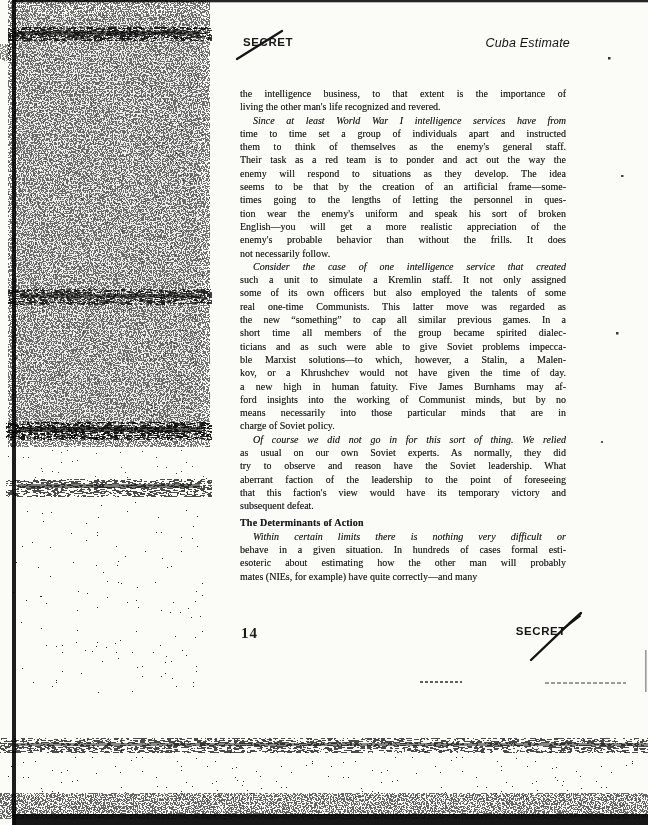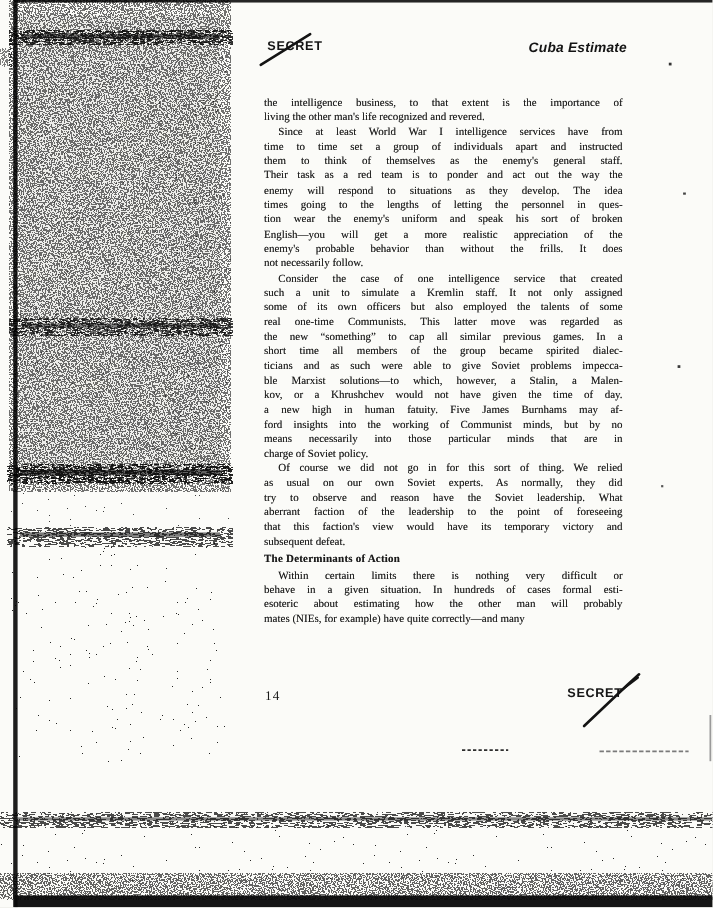--- a/index.html
+++ b/index.html
@@ -17,42 +17,42 @@
   .header{
     position:absolute;top:36px;left:243px;right:78px;z-index:2;
     display:flex;justify-content:space-between;align-items:flex-start;
   }
   .secret-mark{
     font-family:"Liberation Sans", sans-serif;
     font-weight:bold;font-size:11.5px;letter-spacing:0.6px;color:#161616;
   }
   .pub-title{
     font-family:"Liberation Sans", sans-serif;
-    font-weight:bold;font-style:italic;font-size:12.5px;color:#141414;
+    font-weight:normal;font-style:italic;font-size:12.5px;color:#141414;
     letter-spacing:0.2px;
     margin-left:32px;
   }
   .body-text{
     position:absolute;top:87px;left:240px;width:326px;z-index:2;
     font-size:10px;line-height:13.3px;
     text-shadow:0 0 0.4px rgba(20,20,20,0.55);
   }
   .para{margin:0;}
   .line{text-align:justify;text-align-last:justify;white-space:normal;}
   .line.last{text-align-last:left;}
-  .line.indent{text-indent:13px;}
+  .line.indent{text-indent:13px;font-style:italic;}
   .heading{
     font-weight:bold;
     margin:3px 0 1px 0;letter-spacing:0.2px;
   }
   .footer{
     position:absolute;top:625px;left:241px;right:82px;z-index:2;
     display:flex;justify-content:space-between;align-items:flex-start;
   }
-  .page-num{font-size:12px;color:#1b1b1b;letter-spacing:1px;}
+  .page-num{font-size:15px;color:#1b1b1b;letter-spacing:1px;font-weight:bold;}
 </style>
 </head>
 <body>
 
 <div class="page">
 
   <div class="header">
     <span class="secret-mark">SECRET</span>
     <span class="pub-title">Cuba Estimate</span>
   </div>
@@ -61,20 +61,21 @@
       <div class="para">
         <div class="line">the intelligence business, to that extent is the importance of</div>
         <div class="line last">living the other man's life recognized and revered.</div>
       </div>
       <div class="para">
         <div class="line indent">Since at least World War I intelligence services have from</div>
         <div class="line">time to time set a group of individuals apart and instructed</div>
         <div class="line">them to think of themselves as the enemy's general staff.</div>
         <div class="line">Their task as a red team is to ponder and act out the way the</div>
         <div class="line">enemy will respond to situations as they develop. The idea</div>
+        <div class="line">seems to be that by the creation of an artificial frame—some-</div>
         <div class="line">times going to the lengths of letting the personnel in ques-</div>
         <div class="line">tion wear the enemy's uniform and speak his sort of broken</div>
         <div class="line">English—you will get a more realistic appreciation of the</div>
         <div class="line">enemy's probable behavior than without the frills. It does</div>
         <div class="line last">not necessarily follow.</div>
       </div>
       <div class="para">
         <div class="line indent">Consider the case of one intelligence service that created</div>
         <div class="line">such a unit to simulate a Kremlin staff. It not only assigned</div>
         <div class="line">some of its own officers but also employed the talents of some</div>

